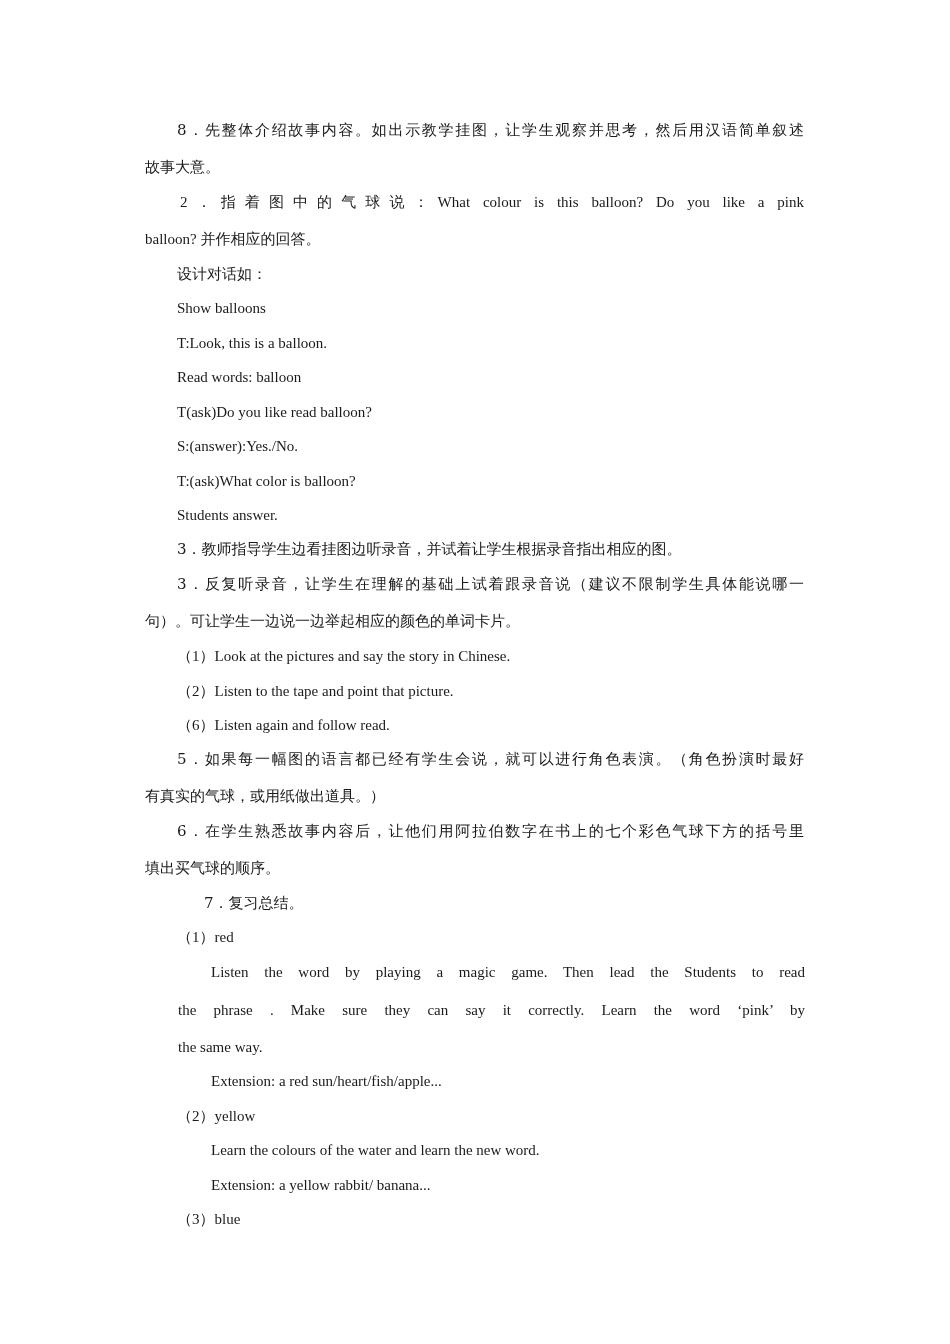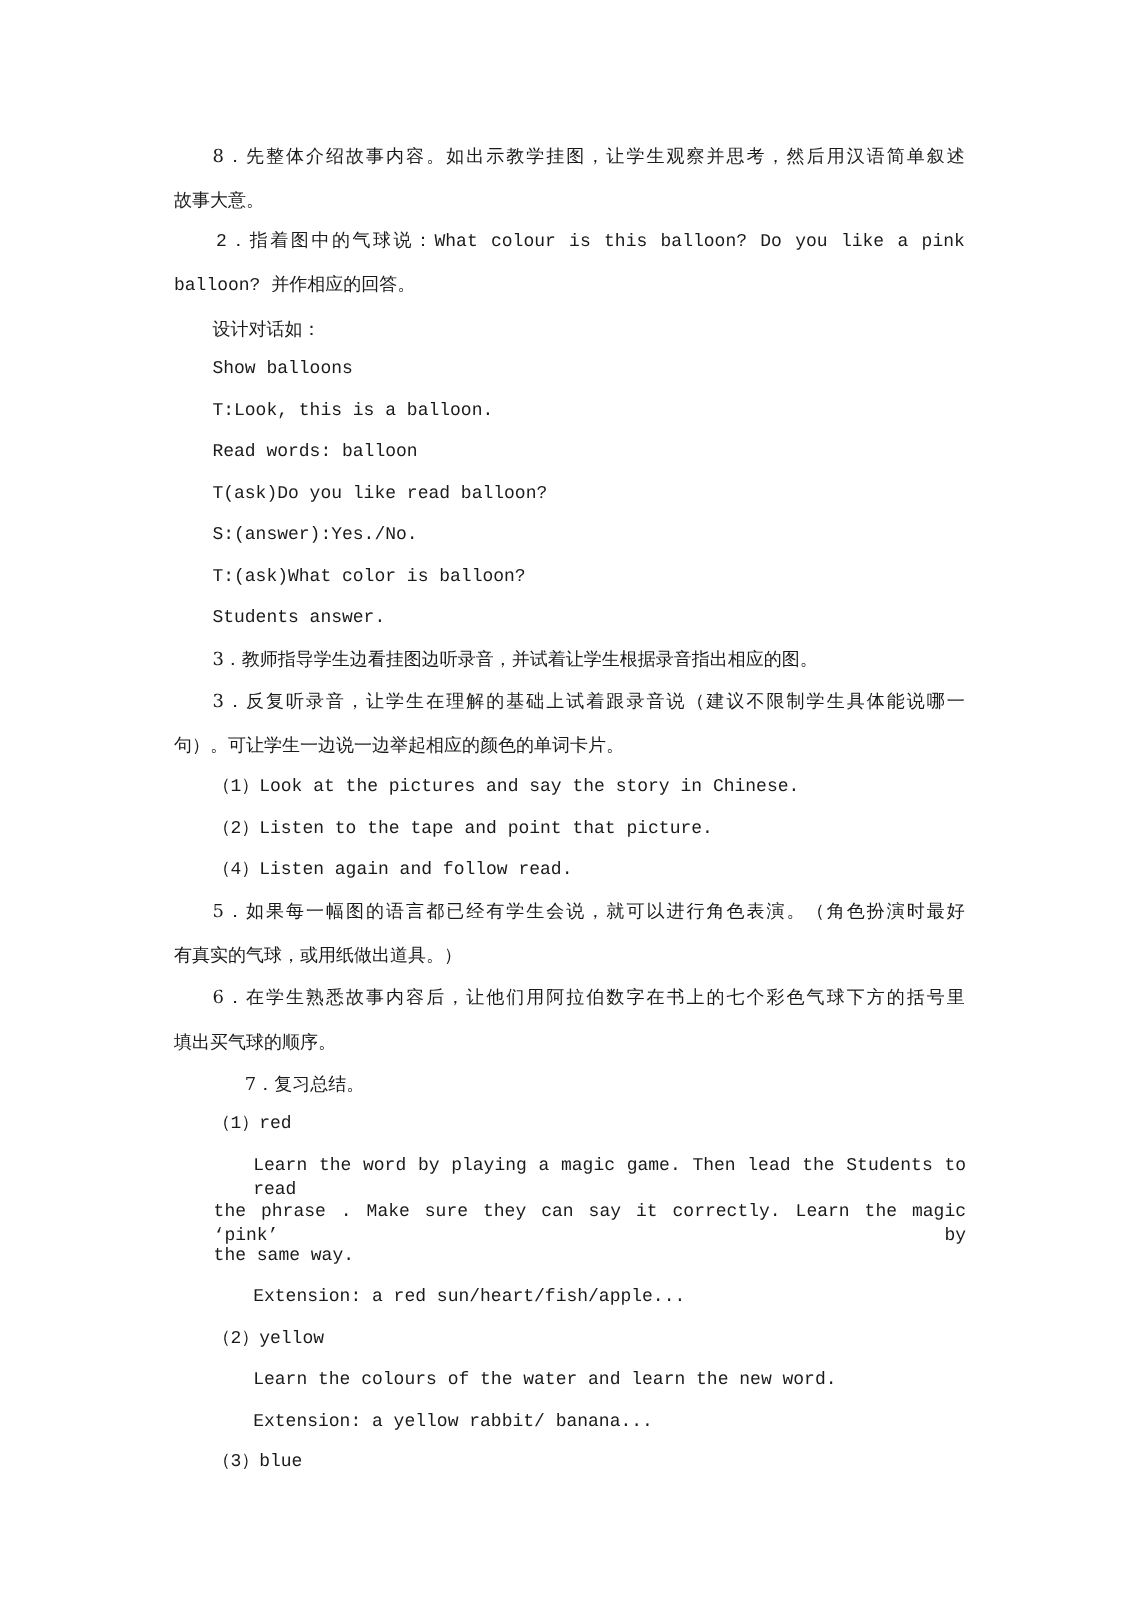--- a/index.html
+++ b/index.html
@@ -22,21 +22,21 @@
       height: 1344px;
     }
     .line {
       position: absolute;
       font-size: 15px;
       line-height: 20px;
       white-space: pre;
       letter-spacing: 0px;
     }
     .mono {
-      font-family: Liberation Mono, monospace;
+      font-family: Liberation Serif, serif;
       font-size: 15px;
     }
     .justify {
       white-space: normal;
       text-align: justify;
       text-align-last: justify;
       width: 660px;
     }
     .justify-627 {
       white-space: normal;
@@ -66,33 +66,33 @@
   <div class="line mono" style="left:177px; top:471px;">T:(ask)What color is balloon?</div>
   <div class="line mono" style="left:177px; top:505px;">Students answer.</div>
 
   <div class="line" style="left:177px; top:539px;">3．教师指导学生边看挂图边听录音，并试着让学生根据录音指出相应的图。</div>
 
   <div class="line justify-627" style="left:177px; top:574px;">3．反复听录音，让学生在理解的基础上试着跟录音说（建议不限制学生具体能说哪一</div>
   <div class="line" style="left:145px; top:611px;">句）。可让学生一边说一边举起相应的颜色的单词卡片。</div>
 
   <div class="line mono" style="left:177px; top:646px;">（1）Look at the pictures and say the story in Chinese.</div>
   <div class="line mono" style="left:177px; top:681px;">（2）Listen to the tape and point that picture.</div>
-  <div class="line mono" style="left:177px; top:715px;">（4）Listen again and follow read.</div>
+  <div class="line mono" style="left:177px; top:715px;">（6）Listen again and follow read.</div>
 
   <div class="line justify-627" style="left:177px; top:749px;">5．如果每一幅图的语言都已经有学生会说，就可以进行角色表演。（角色扮演时最好</div>
   <div class="line" style="left:145px; top:786px;">有真实的气球，或用纸做出道具。）</div>
 
   <div class="line justify-627" style="left:177px; top:821px;">6．在学生熟悉故事内容后，让他们用阿拉伯数字在书上的七个彩色气球下方的括号里</div>
   <div class="line" style="left:145px; top:858px;">填出买气球的顺序。</div>
 
   <div class="line" style="left:177px; top:893px;margin-left:27px;">7．复习总结。</div>
 
   <div class="line mono" style="left:177px; top:927px;">（1）red</div>
-  <div class="line mono justify" style="left:211px; top:962px; width:594px;">Learn the word by playing a magic game. Then lead the Students to read</div>
-  <div class="line mono justify" style="left:178px; top:1000px; width:627px;">the phrase . Make sure they can say it correctly. Learn the magic ‘pink’  by</div>
+  <div class="line mono justify" style="left:211px; top:962px; width:594px;">Listen the word by playing a magic game. Then lead the Students to read</div>
+  <div class="line mono justify" style="left:178px; top:1000px; width:627px;">the phrase . Make sure they can say it correctly. Learn the word ‘pink’  by</div>
   <div class="line mono" style="left:178px; top:1037px;">the same way.</div>
   <div class="line mono" style="left:211px; top:1071px;">Extension: a red sun/heart/fish/apple...</div>
 
   <div class="line mono" style="left:177px; top:1106px;">（2）yellow</div>
   <div class="line mono" style="left:211px; top:1140px;">Learn the colours of the water and learn the new word.</div>
   <div class="line mono" style="left:211px; top:1175px;">Extension: a yellow rabbit/ banana...</div>
 
   <div class="line mono" style="left:177px; top:1209px;">（3）blue</div>
 
 </div>

